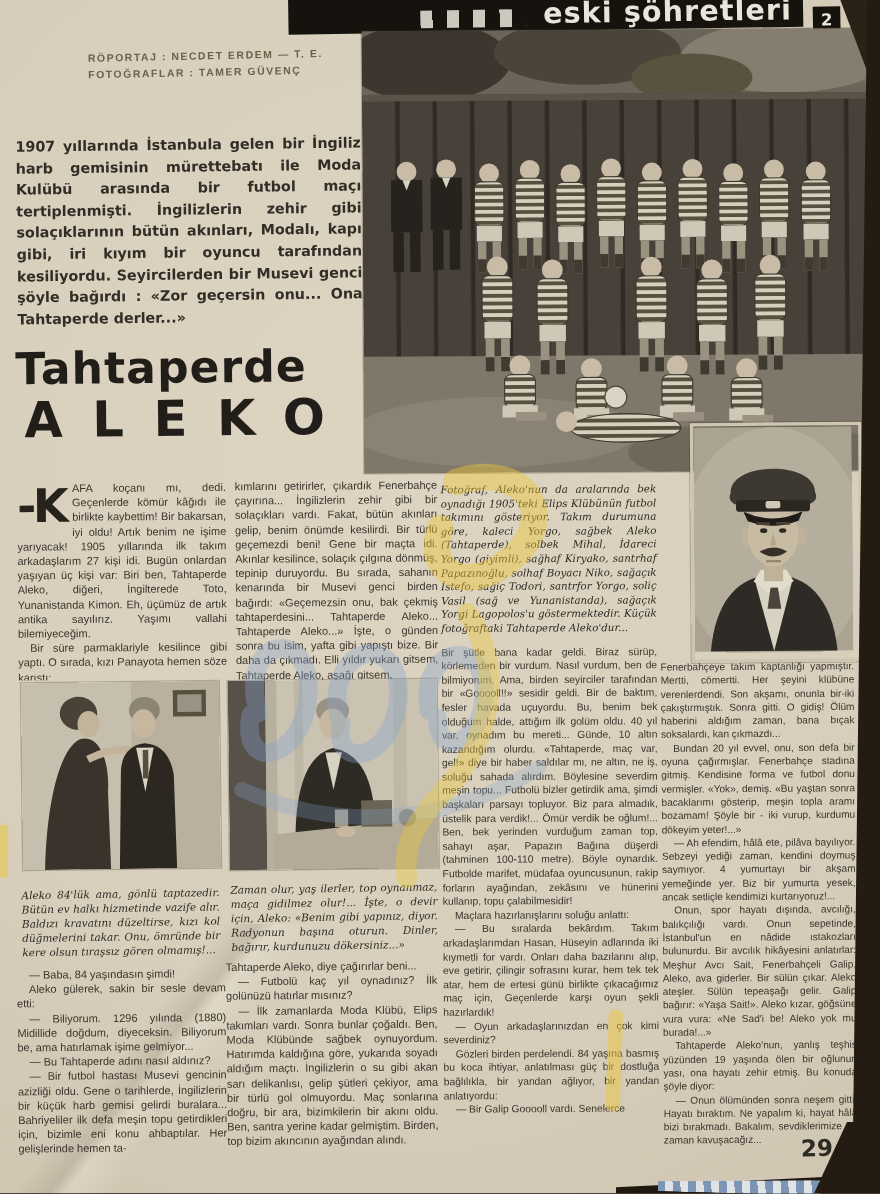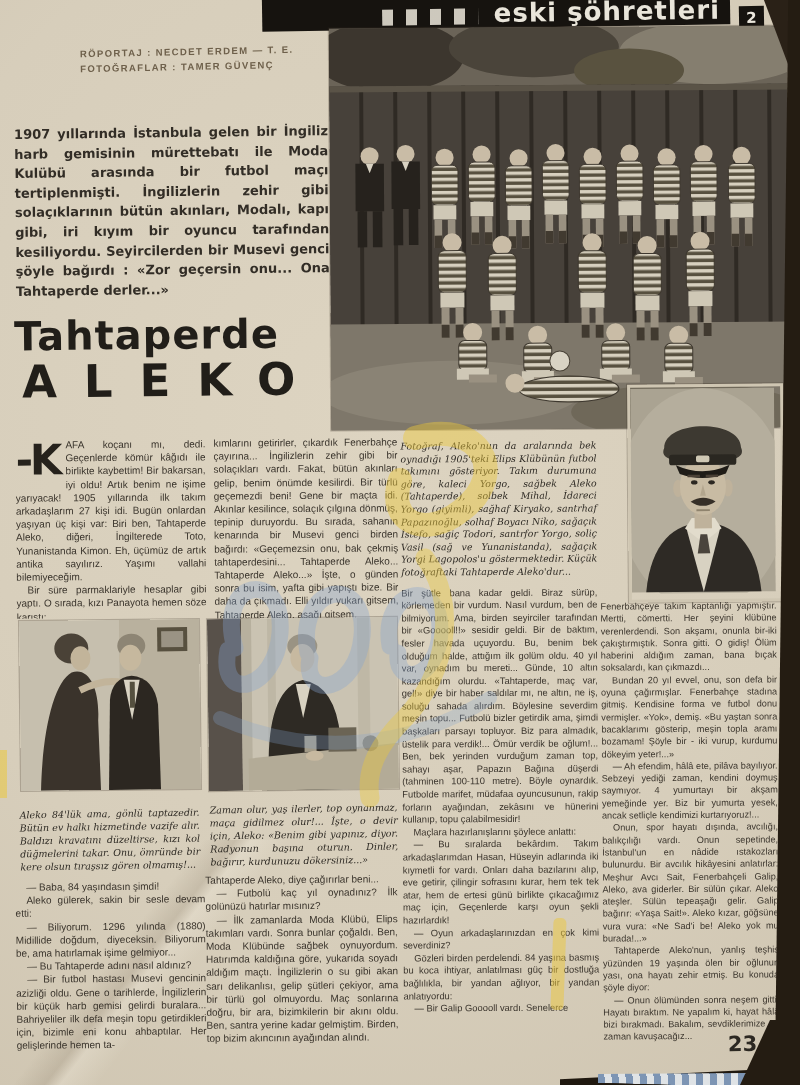--- a/index.html
+++ b/index.html
@@ -184,31 +184,31 @@
     <ellipse cx="84" cy="98" rx="3.4" ry="2.2" fill="#2c2822"></ellipse>
     <path d="M75 100 l-3 12 h6 z" fill="#b3a68e"></path>
     <path d="M62 118 q13 -8 26 0 q-13 9 -26 0 z" fill="#362f27"></path>
     <rect x="68" y="126" width="14" height="2" fill="#8f836d"></rect>
   </svg>
 </div>
 
 <div class="abs bodycol" id="col1top">
   <span class="dropcap">-K</span>
   <p>AFA koçanı mı, dedi. Geçenlerde kömür kâğıdı ile birlikte kaybettim! Bir bakarsan, iyi oldu! Artık benim ne işime yarıyacak! 1905 yıllarında ilk takım arkadaşlarım 27 kişi idi. Bugün onlardan yaşıyan üç kişi var: Biri ben, Tahtaperde Aleko, diğeri, İngilterede Toto, Yunanistanda Kimon. Eh, üçümüz de artık antika sayılırız. Yaşımı vallahi bilemiyeceğim.</p>
-  <p class="ind">Bir süre parmaklariyle hesaplar gibi yaptı. O sırada, kızı Panayota hemen söze karıştı:</p>
+  <p class="ind">Bir süre parmaklariyle kesilince gibi yaptı. O sırada, kızı Panayota hemen söze karıştı:</p>
 </div>
 
 <div class="abs bodycol" id="col2top">
   <p>kımlarını getirirler, çıkardık Fenerbahçe çayırına... İngilizlerin zehir gibi bir solaçıkları vardı. Fakat, bütün akınları gelip, benim önümde kesilirdi. Bir türlü geçemezdi beni! Gene bir maçta idi. Akınlar kesilince, solaçık çılgına dönmüş, tepinip duruyordu. Bu sırada, sahanın kenarında bir Musevi genci birden bağırdı: «Geçemezsin onu, bak çekmiş tahtaperdesini... Tahtaperde Aleko... Tahtaperde Aleko...» İşte, o günden sonra bu isim, yafta gibi yapıştı bize. Bir daha da çıkmadı. Elli yıldır yukarı gitsem, Tahtaperde Aleko, aşağı gitsem,</p>
 </div>
 
 <div class="abs bodycol" id="col3">
   <p class="caption" id="team-caption">Fotoğraf, Aleko'nun da aralarında bek oynadığı 1905'teki Elips Klübünün futbol takımını gösteriyor. Takım durumuna göre, kaleci Yorgo, sağbek Aleko (Tahtaperde), solbek Mihal, İdareci Yorgo (giyimli), sağhaf Kiryako, santrhaf Papazınoğlu, solhaf Boyacı Niko, sağaçık İstefo, sağiç Todori, santrfor Yorgo, soliç Vasil (sağ ve Yunanistanda), sağaçık Yorgi Lagopolos'u göstermektedir. Küçük fotoğraftaki Tahtaperde Aleko'dur...</p>
   <p>Bir şütle bana kadar geldi. Biraz sürüp, körlemeden bir vurdum. Nasıl vurdum, ben de bilmiyorum. Ama, birden seyirciler tarafından bir «Gooooll!!» sesidir geldi. Bir de baktım, fesler havada uçuyordu. Bu, benim bek olduğum halde, attığım ilk golüm oldu. 40 yıl var, oynadım bu mereti... Günde, 10 altın kazandığım olurdu. «Tahtaperde, maç var, gel!» diye bir haber saldılar mı, ne altın, ne iş, soluğu sahada alırdım. Böylesine severdim meşin topu... Futbolü bizler getirdik ama, şimdi başkaları parsayı topluyor. Biz para almadık, üstelik para verdik!... Ömür verdik be oğlum!... Ben, bek yerinden vurduğum zaman top, sahayı aşar, Papazın Bağına düşerdi (tahminen 100-110 metre). Böyle oynardık. Futbolde marifet, müdafaa oyuncusunun, rakip forların ayağından, zekâsını ve hünerini kullanıp, topu çalabilmesidir!</p>
-  <p class="ind">Maçlara hazırlanışlarını şöylece anlattı:</p>
+  <p class="ind">Maçlara hazırlanışlarını soluğu anlattı:</p>
   <p class="ind">— Bu sıralarda bekârdım. Takım arkadaşlarımdan Hasan, Hüseyin adlarında iki kıymetli for vardı. Onları daha bazılarını alıp, eve getirir, çilingir sofrasını kurar, hem tek tek atar, hem de ertesi günü birlikte çıkacağımız maç için, Geçenlerde karşı oyun şekli hazırlardık!</p>
   <p class="ind">— Oyun arkadaşlarınızdan en çok kimi severdiniz?</p>
   <p class="ind">Gözleri birden perdelendi. 84 yaşına basmış bu koca ihtiyar, anlatılması güç bir dostluğa bağlılıkla, bir yandan ağlıyor, bir yandan anlatıyordu:</p>
   <p class="ind">— Bir Galip Gooooll vardı. Senelerce</p>
 </div>
 
 <div class="abs bodycol" id="col4">
   <p>Fenerbahçeye takım kaptanlığı yapmıştır. Mertti, cömertti. Her şeyini klübüne verenlerdendi. Son akşamı, onunla bir-iki çakıştırmıştık. Sonra gitti. O gidiş! Ölüm haberini aldığım zaman, bana bıçak soksalardı, kan çıkmazdı...</p>
   <p class="ind">Bundan 20 yıl evvel, onu, son defa bir oyuna çağırmışlar. Fenerbahçe stadına gitmiş. Kendisine forma ve futbol donu vermişler. «Yok», demiş. «Bu yaştan sonra bacaklarımı gösterip, meşin topla aramı bozamam! Şöyle bir - iki vurup, kurdumu dökeyim yeter!...»</p>
   <p class="ind">— Ah efendim, hâlâ ete, pilâva bayılıyor. Sebzeyi yediği zaman, kendini doymuş saymıyor. 4 yumurtayı bir akşam yemeğinde yer. Biz bir yumurta yesek, ancak setliçle kendimizi kurtarıyoruz!...</p>
@@ -264,21 +264,21 @@
   <p class="ind">— Bu Tahtaperde adını nasıl aldınız?</p>
   <p class="ind">— Bir futbol hastası Musevi gencinin azizliği oldu. Gene o tarihlerde, İngilizlerin bir küçük harb gemisi gelirdi buralara... Bahriyeliler ilk defa meşin topu getirdikleri için, bizimle eni konu ahbaptılar. Her gelişlerinde hemen ta-</p>
 </div>
 
 <div class="abs bodycol" id="col2bot">
   <p>Tahtaperde Aleko, diye çağırırlar beni...</p>
   <p class="ind">— Futbolü kaç yıl oynadınız? İlk golünüzü hatırlar mısınız?</p>
   <p class="ind">— İlk zamanlarda Moda Klübü, Elips takımları vardı. Sonra bunlar çoğaldı. Ben, Moda Klübünde sağbek oynuyordum. Hatırımda kaldığına göre, yukarıda soyadı aldığım maçtı. İngilizlerin o su gibi akan sarı delikanlısı, gelip şütleri çekiyor, ama bir türlü gol olmuyordu. Maç sonlarına doğru, bir ara, bizimkilerin bir akını oldu. Ben, santra yerine kadar gelmiştim. Birden, top bizim akıncının ayağından alındı.</p>
 </div>
 
-<div class="abs" id="pageno">23</div>
+<div class="abs" id="pageno">29</div>
 
 <svg class="abs" id="wm" viewBox="0 0 400 620" xmlns="http://www.w3.org/2000/svg">
   <path d="M45 230 C 25 160 95 150 90 215 C 86 272 28 287 38 232 M118 235 C 105 165 178 155 172 218 C 167 275 112 283 120 240 M200 228 C 190 170 252 158 250 214 C 248 262 205 270 208 235" stroke="rgba(132,164,209,0.35)" stroke-width="17" fill="none" stroke-linecap="round"></path>
   <path d="M30 300 C 120 340 220 330 300 280" stroke="rgba(132,164,209,0.28)" stroke-width="14" fill="none" stroke-linecap="round"></path>
   <path d="M225 20 C 290 0 320 55 272 92 C 235 122 196 104 210 62" stroke="rgba(235,199,58,0.45)" stroke-width="24" fill="none" stroke-linecap="round"></path>
   <path d="M235 140 C 268 185 258 255 215 300 C 190 325 175 350 180 380" stroke="rgba(235,199,58,0.4)" stroke-width="19" fill="none" stroke-linecap="round"></path>
   <rect x="362" y="500" width="13" height="92" rx="5" fill="rgba(235,200,60,0.5)" transform="rotate(2 368 546)"></rect>
 </svg>
 <div class="abs" id="wm-left"></div>
 

